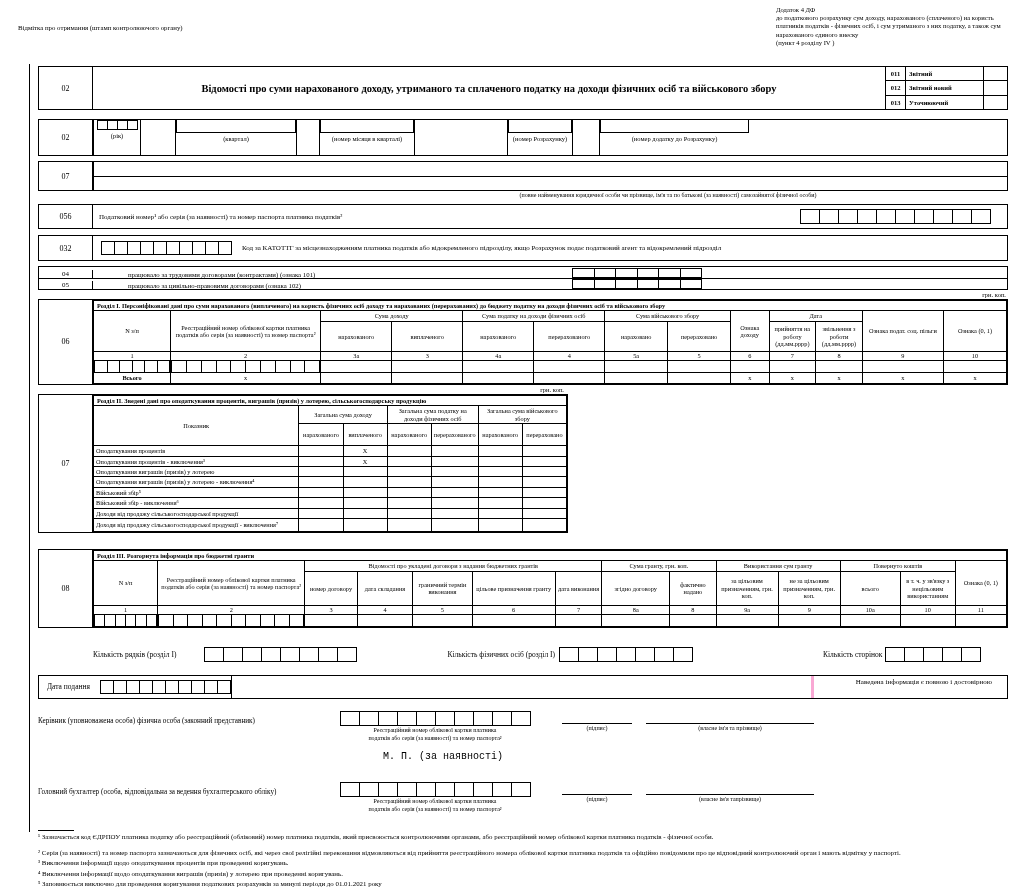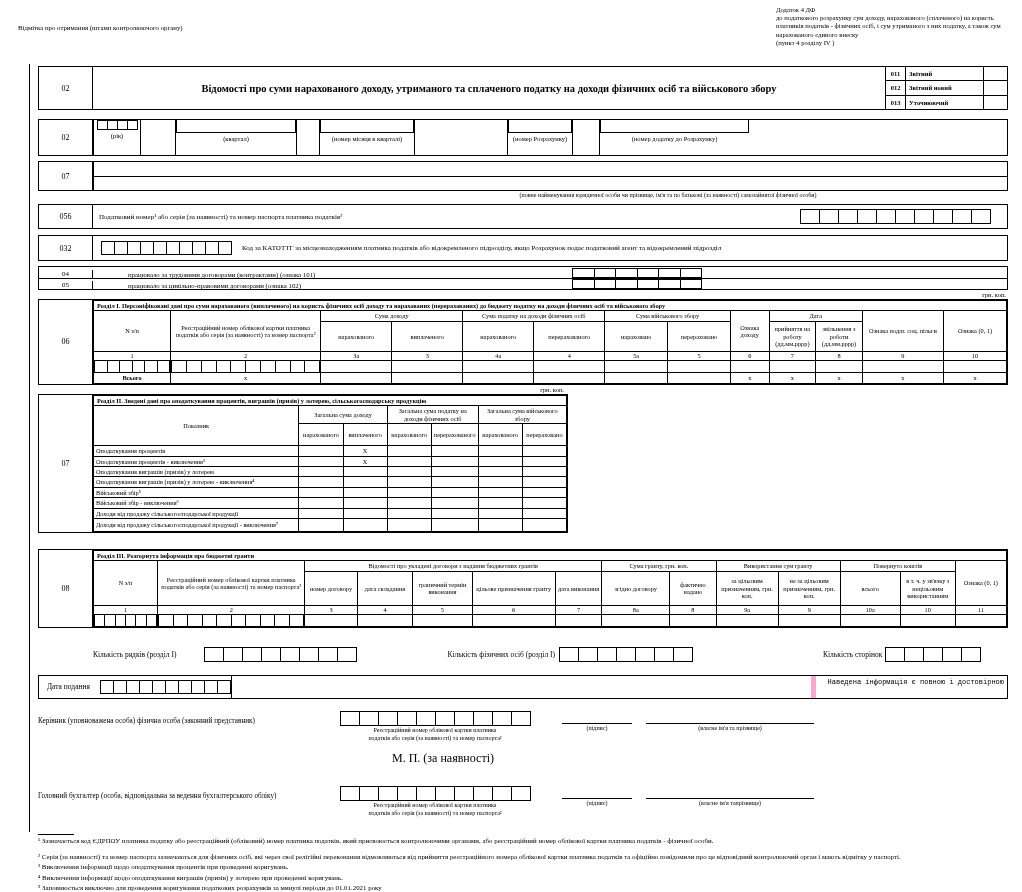--- a/index.html
+++ b/index.html
@@ -79,29 +79,29 @@
 table.sec td .boxrow { height:100%; align-items:stretch; }
 table.sec td .boxrow .cellbox { height:auto; border-top:none; border-bottom:none; }
 
 .countsrow { display:flex; align-items:center; margin-top:16px; height:22px; }
 .countsrow .clabel { font-size:7.5px; }
 
 .daterow { display:flex; margin-top:9px; height:24px; align-items:stretch;text-align:right; }
 .dc1 { display:flex; align-items:center; flex:none; }
 .dc1 .dlabel { font-size:7.5px; padding:0 10px 0 8px; }
 .dc2 { flex:1; border-left:1px solid #000; }
-.dc3 { width:196px; flex:none; border-left:5px solid #f9a8d4; font-size:7px; padding:2px 3px;font-family:Liberation Mono, monospace; }
+.dc3 { width:196px; flex:none; border-left:3px solid #f9a8d4; font-size:7px; padding:2px 15px; }
 
 .sigrow { display:flex; margin-top:12px; }
 .siglabel { width:250px; font-size:7.2px; padding-top:6px; flex:none; }
 .sigmid { width:210px; flex:none; margin-left:42px; text-align:center; }
 .sigcap { font-size:6px; line-height:1.25; margin-top:1px; text-align:center; }
 .sigline { flex:none; display:flex; flex-direction:column; }
 .sline { border-bottom:1px solid #000; height:13px; }
-.mp { margin-left:300px; margin-top:8px; margin-bottom:6px; font-size:12px; width:210px; text-align:center; }
+.mp { margin-left:300px; margin-top:8px; margin-bottom:6px; font-size:10px; width:210px; text-align:center;font-family:Liberation Mono, monospace; }
 
 .fnblock { margin-top:16px; font-size:6.9px; line-height:1.3; }
 .fnrule { width:36px; border-top:1px solid #000; margin-bottom:2px; }
 .fn { margin-bottom:1.5px; }
 .fn.gapafter { margin-bottom:7px; }
 </style>
 </head>
 <body>
 
 <div class="page">

